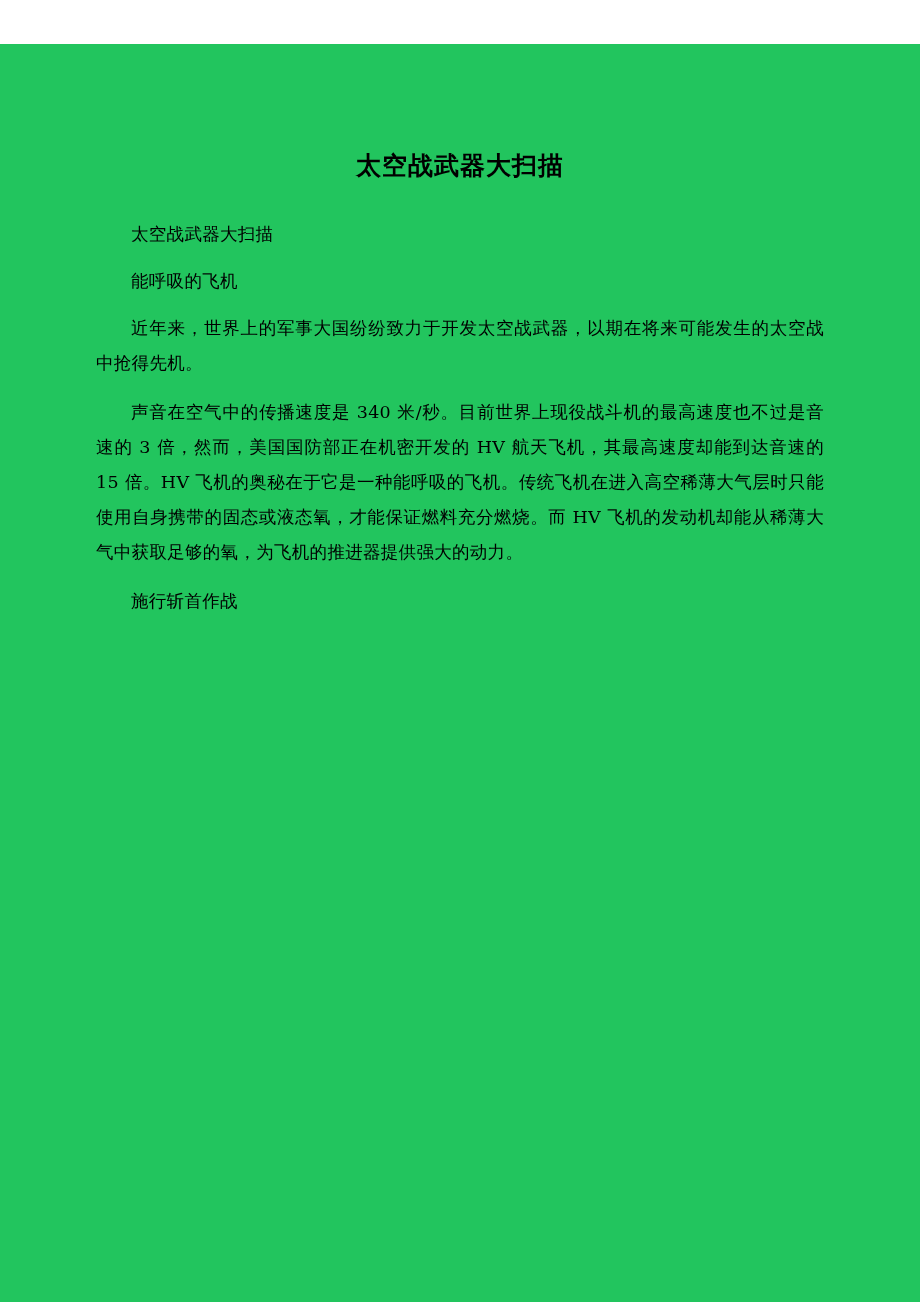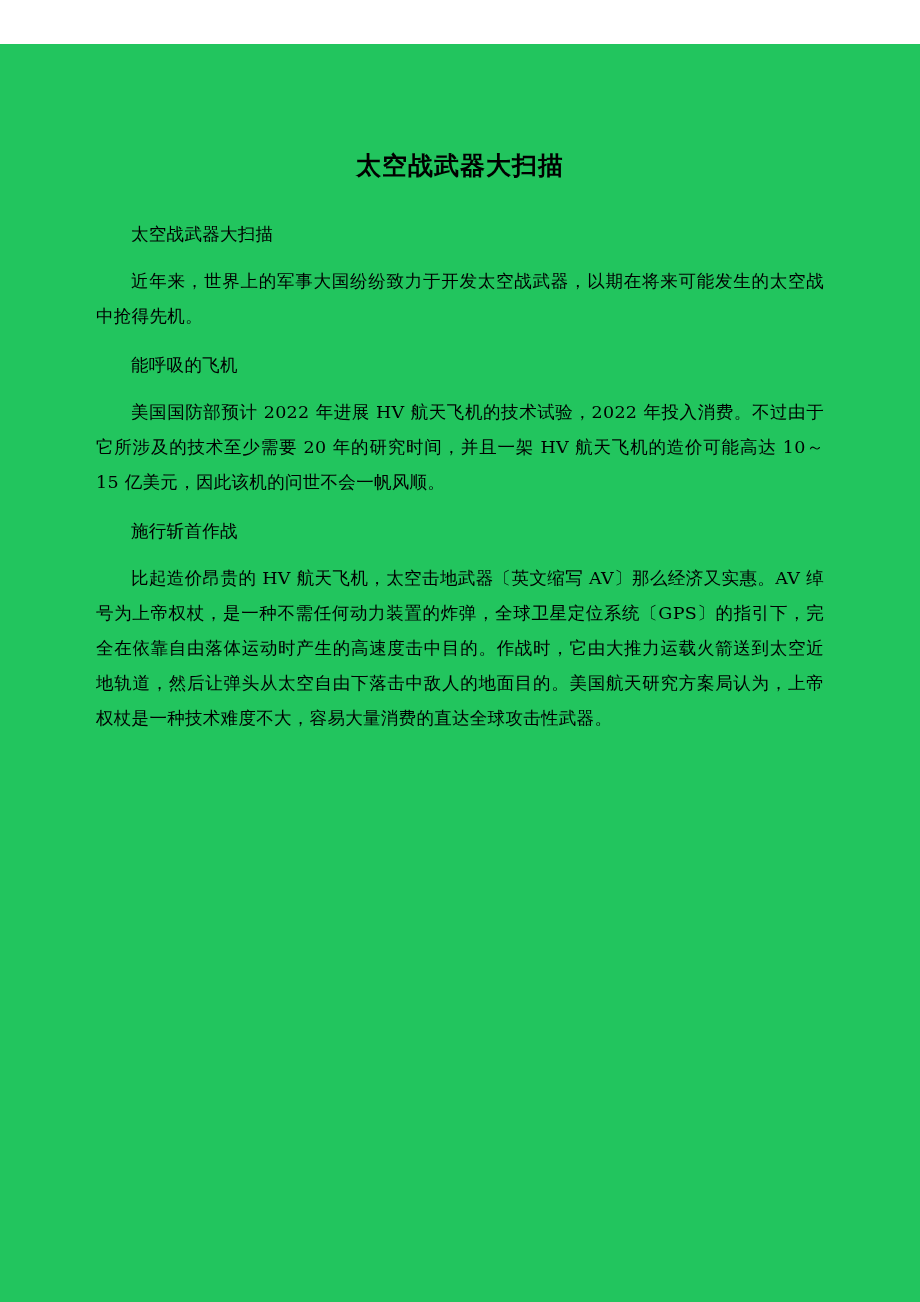--- a/index.html
+++ b/index.html
@@ -44,19 +44,18 @@
   }
 </style>
 </head>
 <body>
 
 <div class="page">
 
   <h1 class="doc-title">太空战武器大扫描</h1>
 
   <p class="para heading">太空战武器大扫描</p>
+  <p class="para heading">能呼吸的飞机</p>
   <p class="para">近年来，世界上的军事大国纷纷致力于开发太空战武器，以期在将来可能发生的太空战中抢得先机。</p>
-  <p class="para heading">能呼吸的飞机</p>
-  <p class="para">美国国防部预计 2022 年进展 HV 航天飞机的技术试验，2022 年投入消费。不过由于它所涉及的技术至少需要 20 年的研究时间，并且一架 HV 航天飞机的造价可能高达 10～15 亿美元，因此该机的问世不会一帆风顺。</p>
+  <p class="para">声音在空气中的传播速度是 340 米/秒。目前世界上现役战斗机的最高速度也不过是音速的 3 倍，然而，美国国防部正在机密开发的 HV 航天飞机，其最高速度却能到达音速的 15 倍。HV 飞机的奥秘在于它是一种能呼吸的飞机。传统飞机在进入高空稀薄大气层时只能使用自身携带的固态或液态氧，才能保证燃料充分燃烧。而 HV 飞机的发动机却能从稀薄大气中获取足够的氧，为飞机的推进器提供强大的动力。</p>
   <p class="para heading">施行斩首作战</p>
-  <p class="para">比起造价昂贵的 HV 航天飞机，太空击地武器〔英文缩写 AV〕那么经济又实惠。AV 绰号为上帝权杖，是一种不需任何动力装置的炸弹，全球卫星定位系统〔GPS〕的指引下，完全在依靠自由落体运动时产生的高速度击中目的。作战时，它由大推力运载火箭送到太空近地轨道，然后让弹头从太空自由下落击中敌人的地面目的。美国航天研究方案局认为，上帝权杖是一种技术难度不大，容易大量消费的直达全球攻击性武器。</p>
 
 </div>
 
 </body></html>

